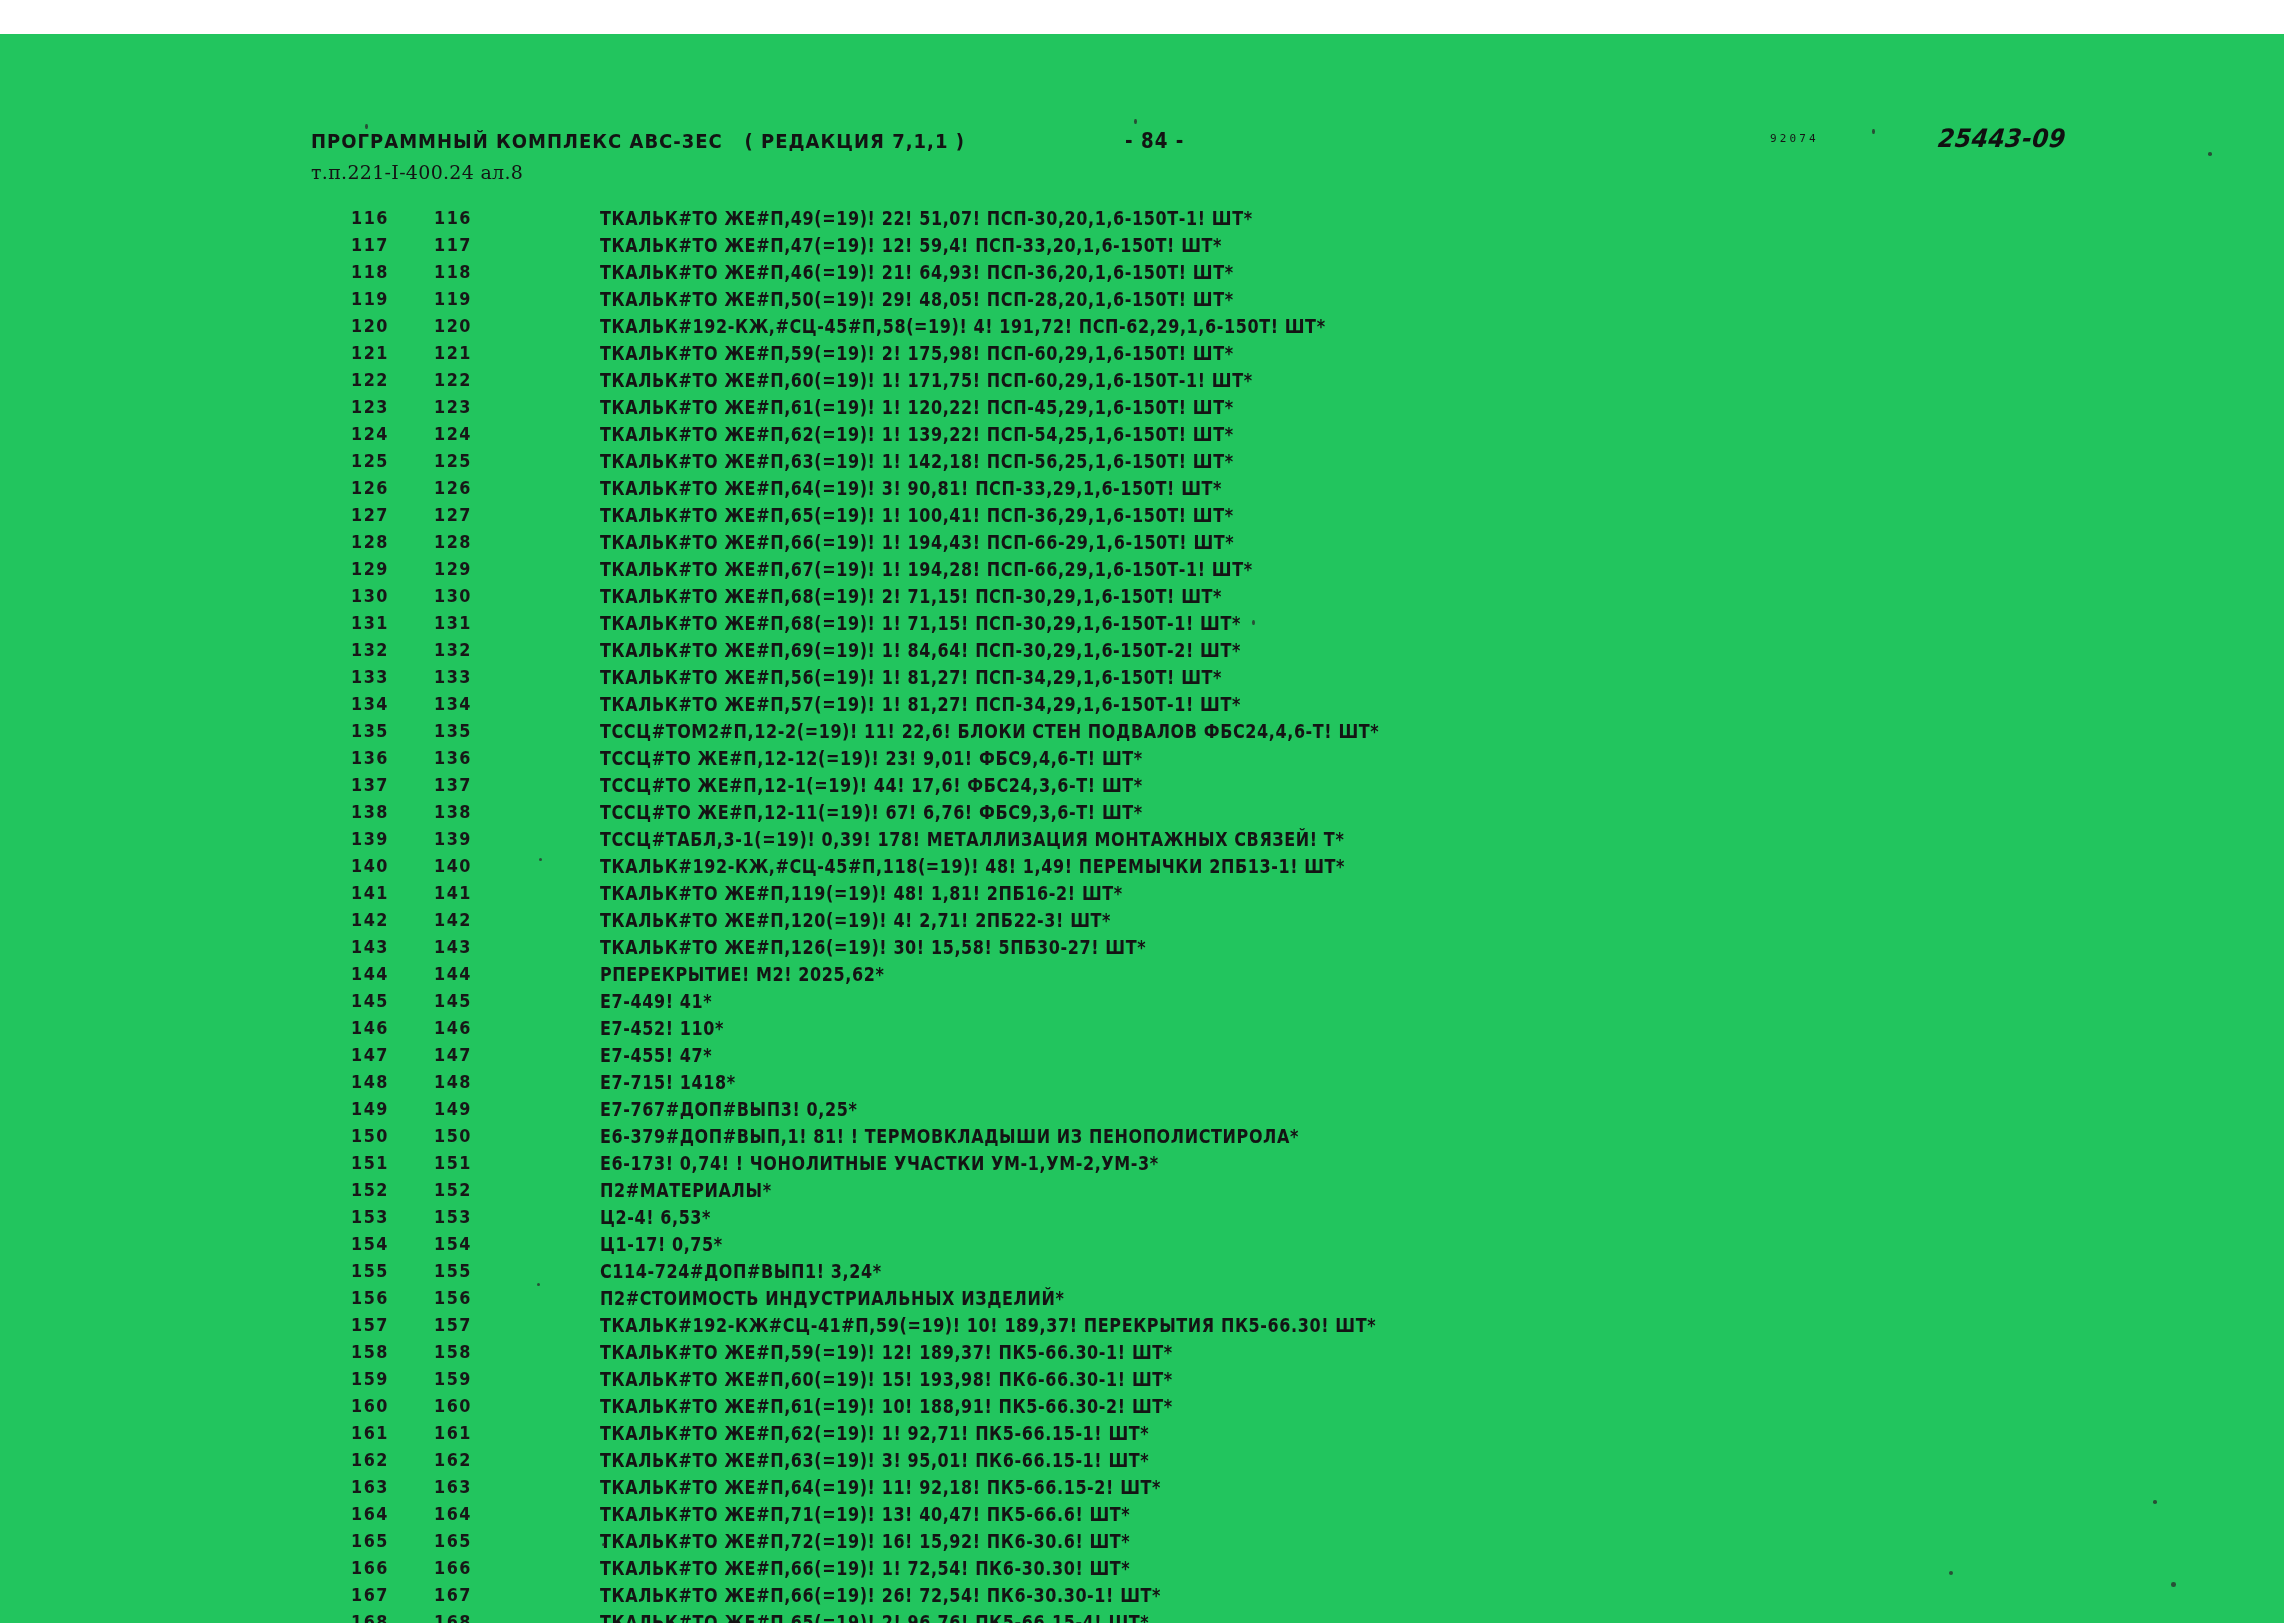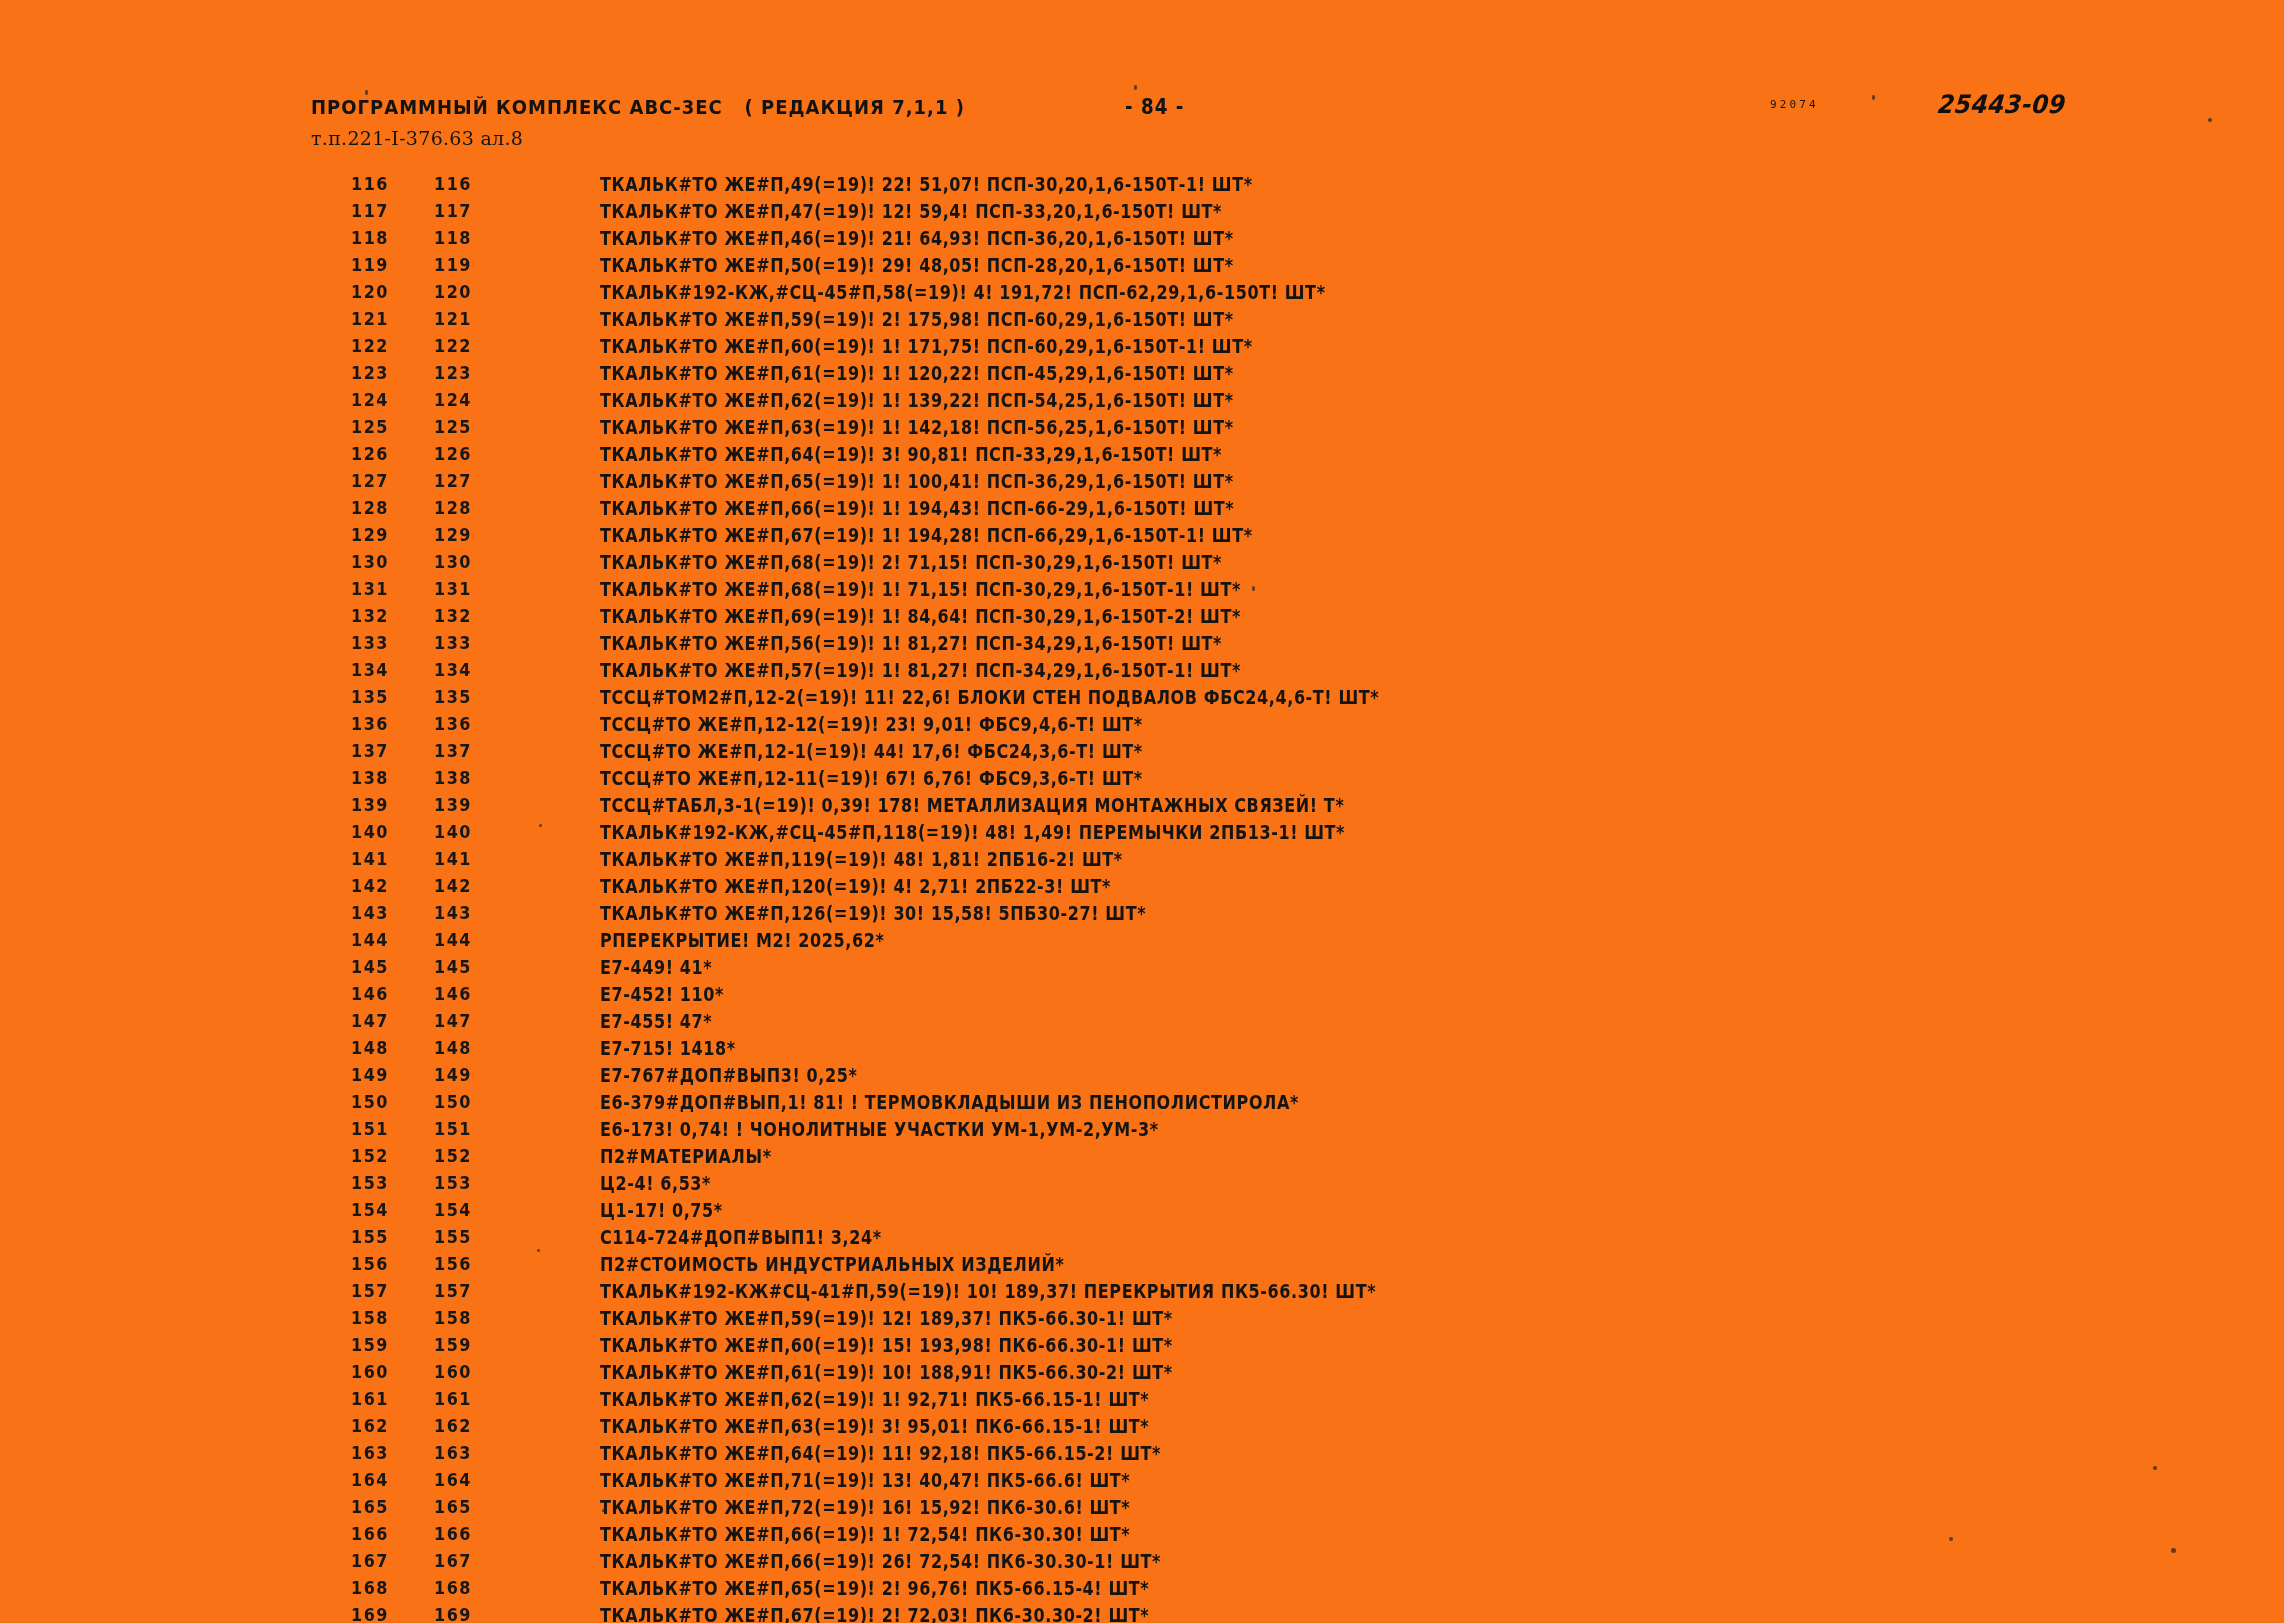--- a/index.html
+++ b/index.html
@@ -12,21 +12,22 @@
     height: 1623px;
     position: relative;
     font-family: "DejaVu Sans Mono", monospace;
     overflow: hidden;
   }
 
   
   #sheet {
     position: absolute;
     inset: 0;
-    background: #f97316;
+    background: #22c55e;
+    margin-top: 34px;
   }
 
   
   .speck {
     position: absolute;
     background: #2a2a2a;
     opacity: .75;
     border-radius: 50%;
   }
 
@@ -134,21 +135,21 @@
 </head>
 <body>
 
 <div id="sheet">
 
   <div id="header-row">
     <div id="prog-title">ПРОГРАММНЫЙ КОМПЛЕКС АВС-3ЕС   ( РЕДАКЦИЯ 7,1,1 )</div>
     <div id="page-no">- 84 -</div>
   </div>
 
-  <div id="doc-code">т.п.221-I-376.63 ал.8</div>
+  <div id="doc-code">т.п.221-I-400.24 ал.8</div>
 
   <div id="stamp-num">92074</div>
 
   <div id="stamp-code">25443-09</div>
 
   <div id="listing">
       <div class="lrow"><span class="col-a">116</span><span class="col-b">116</span><span class="col-txt">ТКАЛЬК#ТО ЖЕ#П,49(=19)! 22! 51,07! ПСП-30,20,1,6-150Т-1! ШТ*</span></div>
       <div class="lrow"><span class="col-a">117</span><span class="col-b">117</span><span class="col-txt">ТКАЛЬК#ТО ЖЕ#П,47(=19)! 12! 59,4! ПСП-33,20,1,6-150Т! ШТ*</span></div>
       <div class="lrow"><span class="col-a">118</span><span class="col-b">118</span><span class="col-txt">ТКАЛЬК#ТО ЖЕ#П,46(=19)! 21! 64,93! ПСП-36,20,1,6-150Т! ШТ*</span></div>
       <div class="lrow"><span class="col-a">119</span><span class="col-b">119</span><span class="col-txt">ТКАЛЬК#ТО ЖЕ#П,50(=19)! 29! 48,05! ПСП-28,20,1,6-150Т! ШТ*</span></div>

